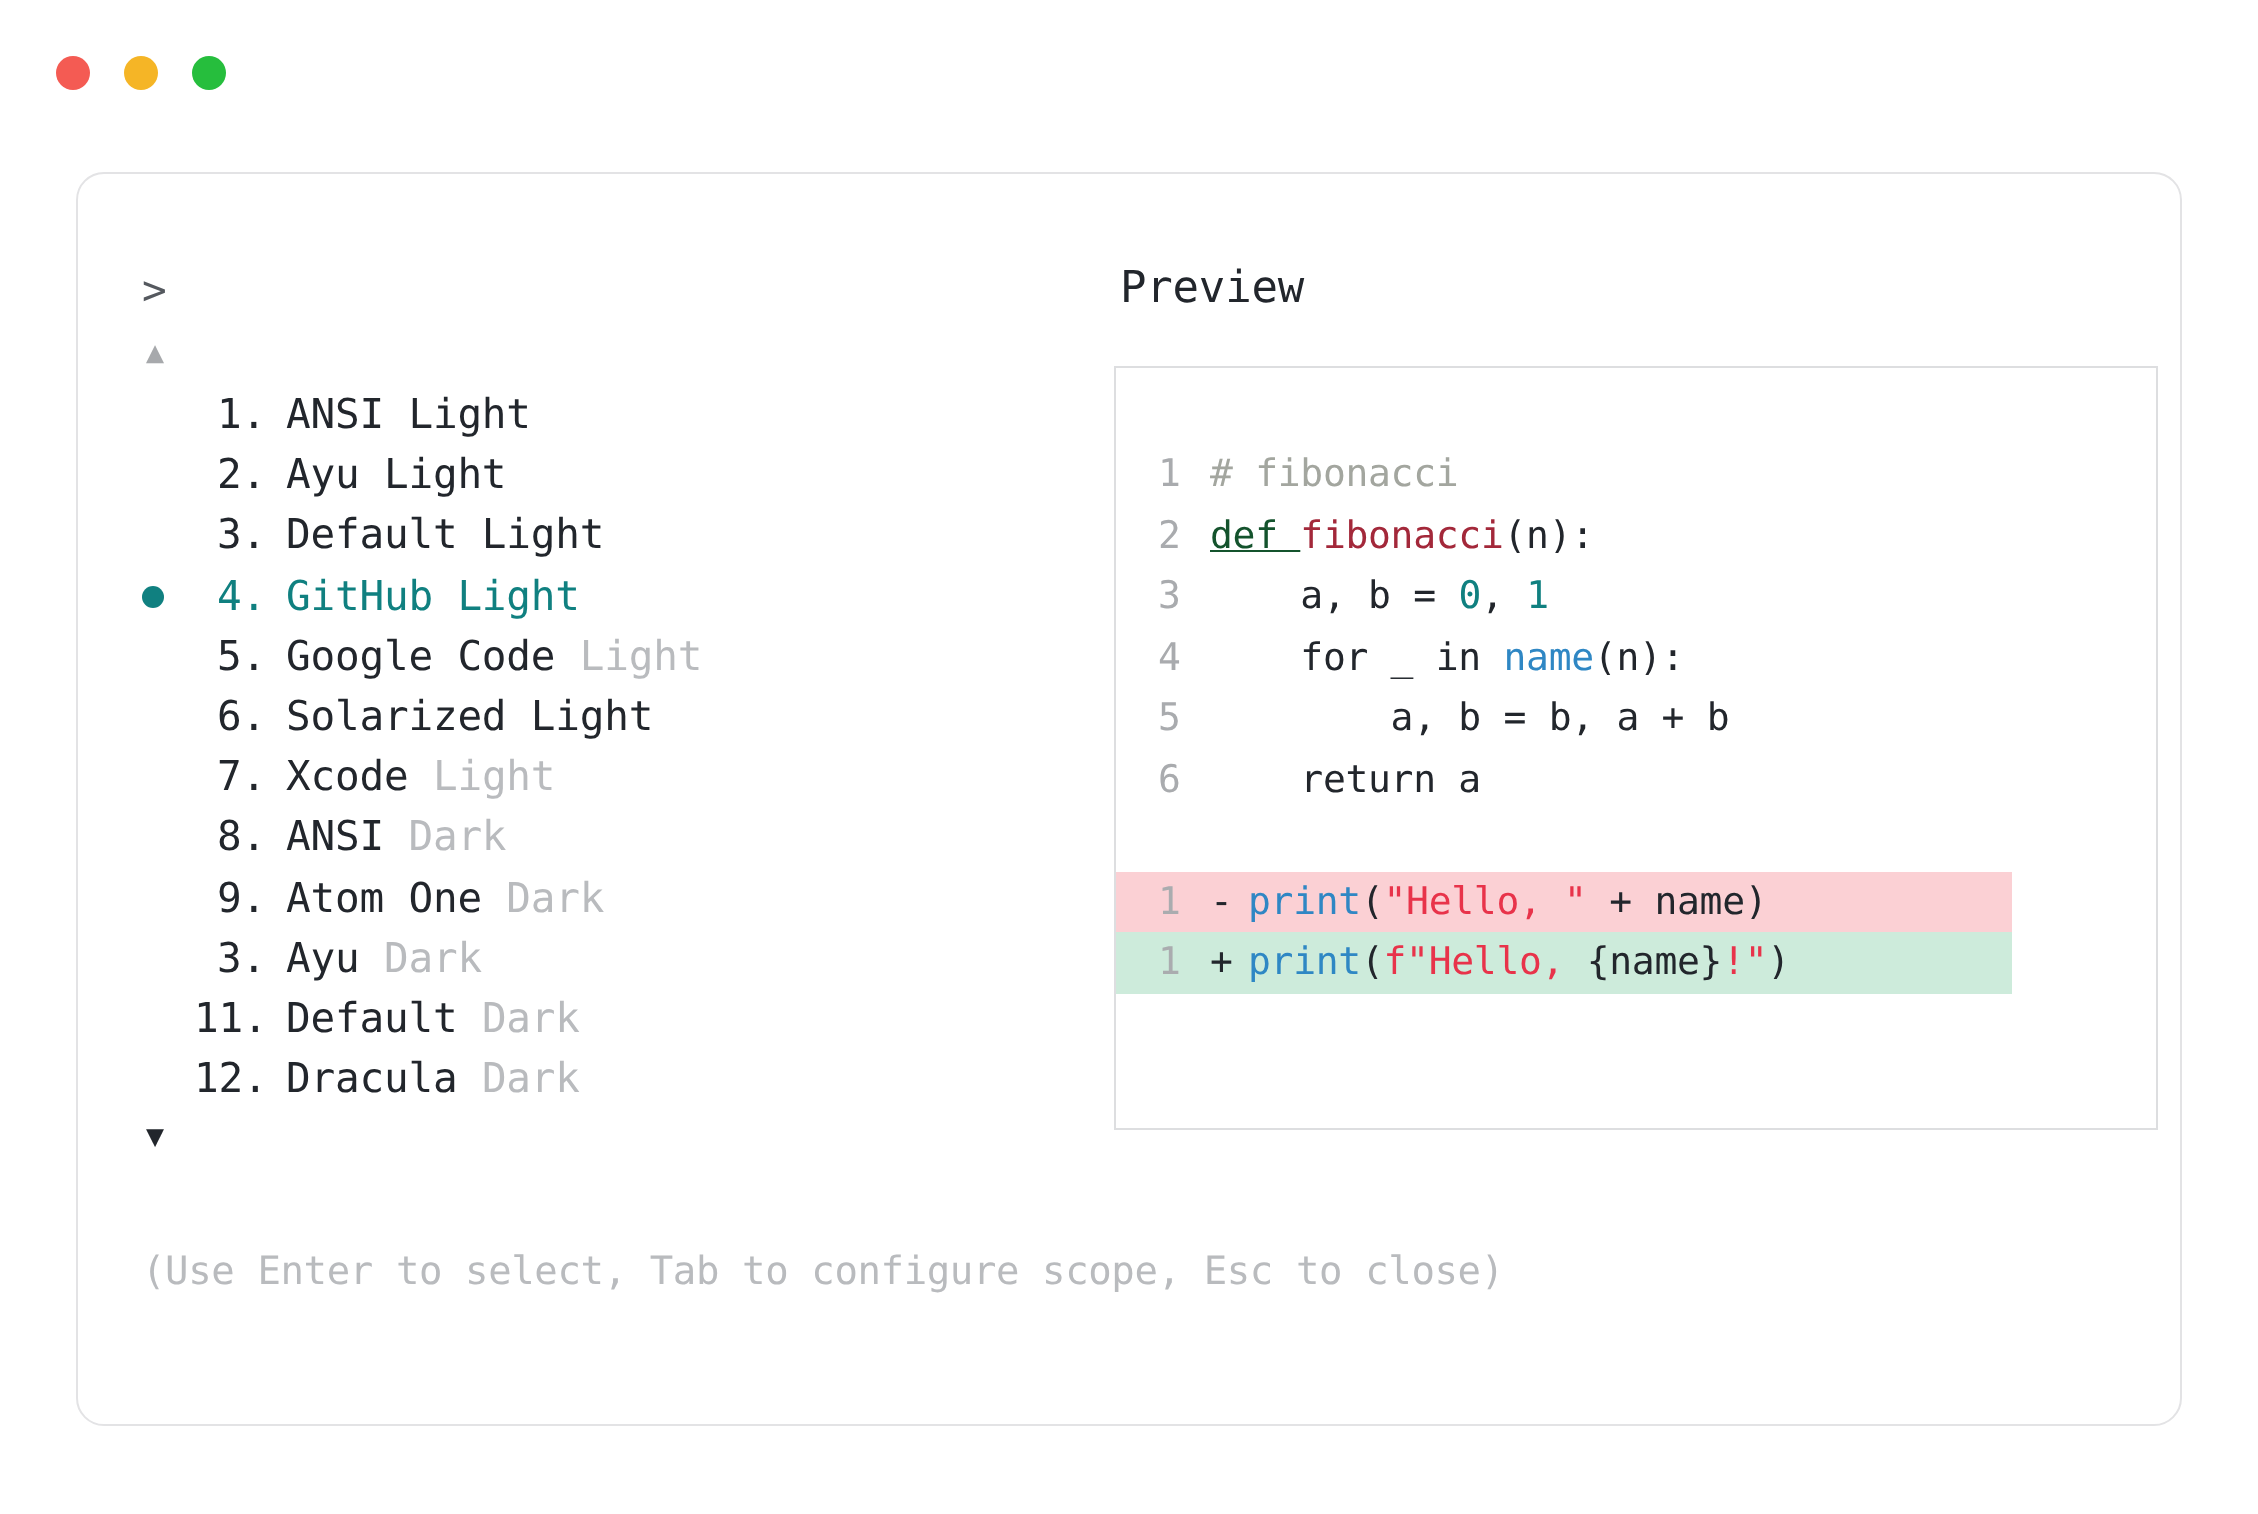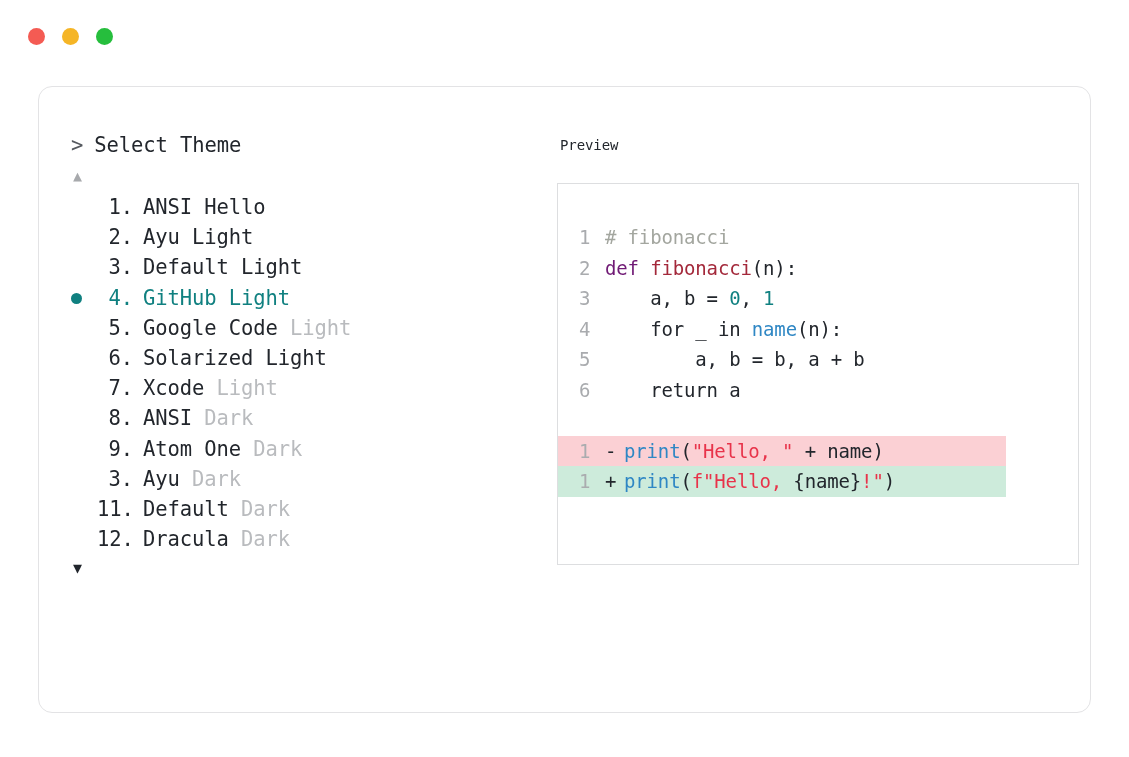--- a/index.html
+++ b/index.html
@@ -138,21 +138,21 @@
   .theme-variant { color: #22262c; }
   .theme-variant.dim { color: #b9bbbe; }
 
   
   .right-col {
     flex: 1 1 auto;
     padding-left: 22px;
   }
 
   .preview-label {
-    font-size: 14px;
+    font-size: 22px;
     line-height: 28px;
     color: #22262c;
     letter-spacing: -0.1px;
     padding-left: 3px;
   }
 
   .preview-panel {
     margin-top: 24px;
     width: 522px;
     height: 382px;
@@ -202,21 +202,21 @@
   .diff-line.added   { background: #cdebdb; }
   .diff-line .gutter { color: #aaacaf; }
   .diff-marker {
     width: 19px;
     flex: 0 0 19px;
     color: #22262c;
   }
 
   
   .tok-comment  { color: #a3a69f; }
-  .tok-keyword  { color: #701a75; }
+  .tok-keyword  { color: #14532d; text-decoration: underline; }
   .tok-func     { color: #a3283a; }
   .tok-builtin  { color: #2f87c4; }
   .tok-number   { color: #108080; }
   .tok-string   { color: #e8334a; }
   .tok-call     { color: #2f87c4; }
   .tok-plain    { color: #22262c; }
 
   
   .footer-hint {
     position: absolute;
@@ -242,27 +242,26 @@
 
   <div class="card">
     <div class="card-inner">
 
       <div class="columns">
 
         <div class="left-col">
 
           <div class="prompt-row">
             <span class="prompt-caret">&gt;</span>
-            <span class="prompt-title">Select Theme</span>
           </div>
 
           <div class="scroll-arrow up">▲</div>
 
           <ul class="theme-list">
-              <li class="theme-row"><span class="bullet-cell"></span><span class="index-cell">1.</span><span class="theme-name">ANSI Hello</span></li>
+              <li class="theme-row"><span class="bullet-cell"></span><span class="index-cell">1.</span><span class="theme-name">ANSI Light</span></li>
               <li class="theme-row"><span class="bullet-cell"></span><span class="index-cell">2.</span><span class="theme-name">Ayu Light</span></li>
               <li class="theme-row"><span class="bullet-cell"></span><span class="index-cell">3.</span><span class="theme-name">Default Light</span></li>
               <li class="theme-row selected"><span class="bullet-cell"><span class="bullet" style="background: rgb(16, 128, 128);"></span></span><span class="index-cell">4.</span><span class="theme-name">GitHub Light</span></li>
               <li class="theme-row"><span class="bullet-cell"></span><span class="index-cell">5.</span><span class="theme-name">Google Code</span><span class="theme-variant dim"> Light</span></li>
               <li class="theme-row"><span class="bullet-cell"></span><span class="index-cell">6.</span><span class="theme-name">Solarized Light</span></li>
               <li class="theme-row"><span class="bullet-cell"></span><span class="index-cell">7.</span><span class="theme-name">Xcode</span><span class="theme-variant dim"> Light</span></li>
               <li class="theme-row"><span class="bullet-cell"></span><span class="index-cell">8.</span><span class="theme-name">ANSI</span><span class="theme-variant dim"> Dark</span></li>
               <li class="theme-row"><span class="bullet-cell"></span><span class="index-cell">9.</span><span class="theme-name">Atom One</span><span class="theme-variant dim"> Dark</span></li>
               <li class="theme-row"><span class="bullet-cell"></span><span class="index-cell">3.</span><span class="theme-name">Ayu</span><span class="theme-variant dim"> Dark</span></li>
               <li class="theme-row"><span class="bullet-cell"></span><span class="index-cell">11.</span><span class="theme-name">Default</span><span class="theme-variant dim"> Dark</span></li>
@@ -287,17 +286,18 @@
             <div class="spacer-line"></div>
             <div class="diff-block">
                 <div class="diff-line removed"><span class="gutter">1</span><span class="diff-marker">-</span><span class="code-text"><span class="tok-call">print</span><span class="tok-plain">(</span><span class="tok-string">"Hello, "</span><span class="tok-plain"> + name)</span></span></div>
                 <div class="diff-line added"><span class="gutter">1</span><span class="diff-marker">+</span><span class="code-text"><span class="tok-call">print</span><span class="tok-plain">(</span><span class="tok-string">f"Hello, </span><span class="tok-plain">{name}</span><span class="tok-string">!"</span><span class="tok-plain">)</span></span></div>
               </div>
           </div>
         </div>
 
       </div>
 
+      <div class="footer-hint">(Use Enter to select, Tab to configure scope, Esc to close)</div>
 
     </div>
   </div>
 
 </div>
 
 </body></html>

